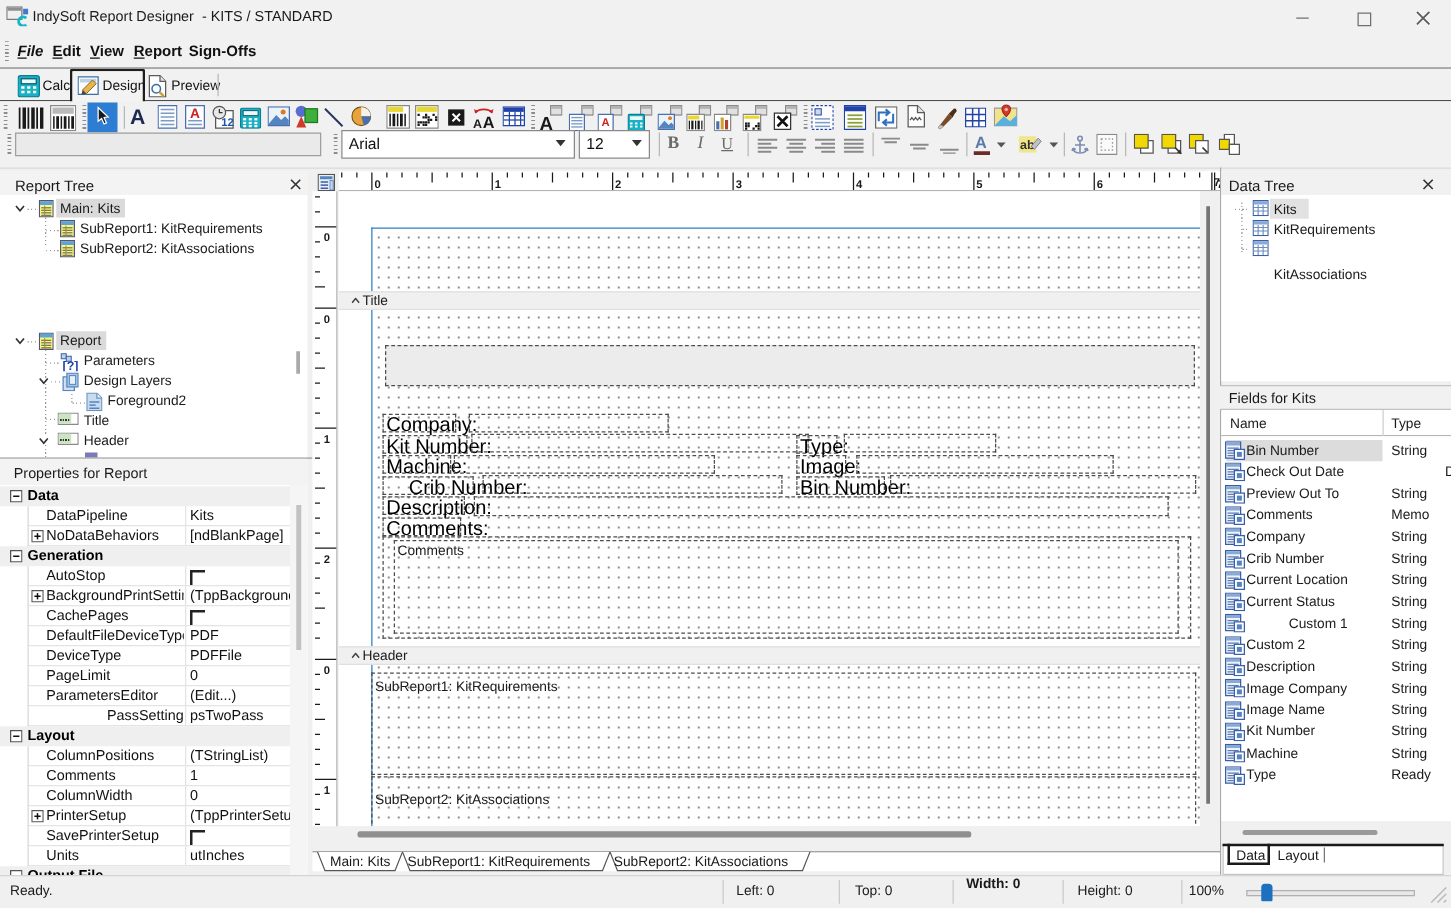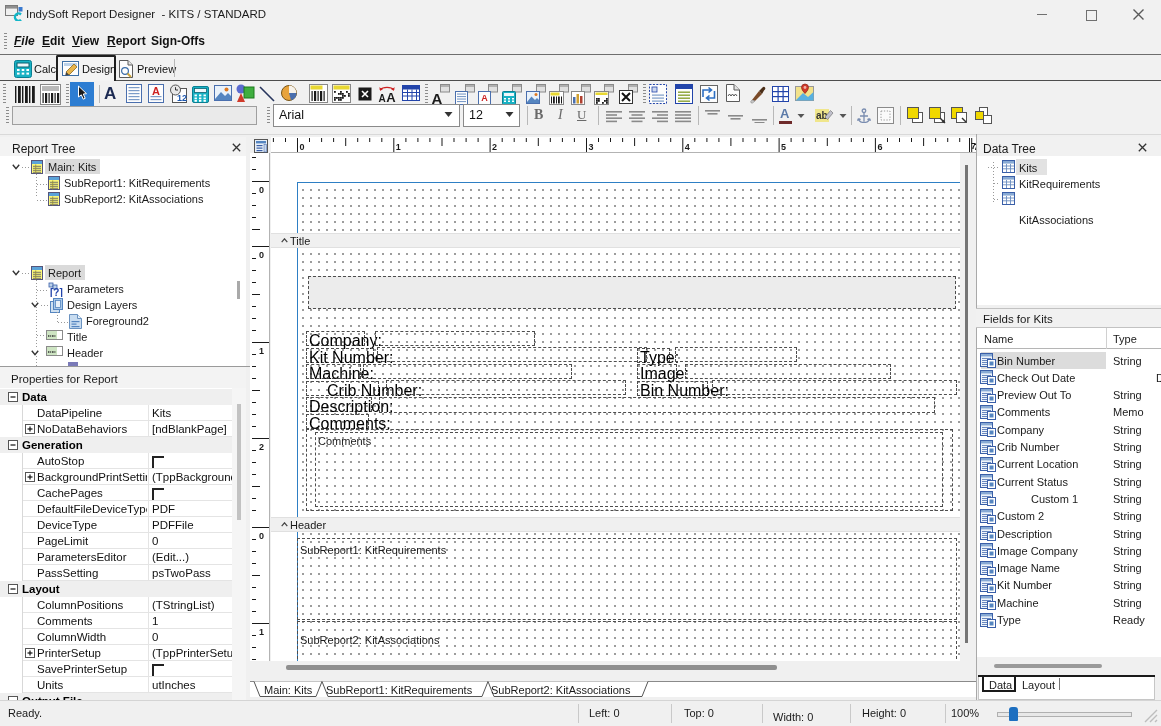--- a/index.html
+++ b/index.html
@@ -606,21 +606,21 @@
 <div class="ab" style="left:37px;top:147px;width:110px;overflow:hidden;font-size:11.5px;color:#111;white-space:nowrap;">PageLimit</div>
 <div class="ab" style="left:152px;top:147px;width:80px;overflow:hidden;font-size:11.5px;color:#111;white-space:nowrap;">0</div>
 <div class="ab" style="left:22px;top:161px;width:210px;height:16px;border-bottom:1px solid #e4e4e4;box-sizing:border-box;"></div>
 <div class="ab" style="left:22px;top:161px;width:1px;height:16px;background:#d8d8d8;"></div>
 <div class="ab" style="left:148px;top:161px;width:1px;height:16px;background:#e4e4e4;"></div>
 <div class="ab" style="left:37px;top:163px;width:110px;overflow:hidden;font-size:11.5px;color:#111;white-space:nowrap;">ParametersEditor</div>
 <div class="ab" style="left:152px;top:163px;width:80px;overflow:hidden;font-size:11.5px;color:#111;white-space:nowrap;">(Edit...)</div>
 <div class="ab" style="left:22px;top:177px;width:210px;height:16px;border-bottom:1px solid #e4e4e4;box-sizing:border-box;"></div>
 <div class="ab" style="left:22px;top:177px;width:1px;height:16px;background:#d8d8d8;"></div>
 <div class="ab" style="left:148px;top:177px;width:1px;height:16px;background:#e4e4e4;"></div>
-<div class="ab" style="left:37px;top:179px;width:110px;overflow:hidden;font-size:11.5px;color:#111;white-space:nowrap;">PassSetting</div>
+<div class="ab" style="left:37px;top:179px;width:110px;overflow:hidden;font-size:11.5px;color:#111;white-space:nowrap;text-align:right;">PassSetting</div>
 <div class="ab" style="left:152px;top:179px;width:80px;overflow:hidden;font-size:11.5px;color:#111;white-space:nowrap;">psTwoPass</div>
 <div class="ab" style="left:0;top:193px;width:246px;height:16px;background:#efefef;"></div>
 <svg class="ab" style="left:8px;top:196px;" width="10" height="10" viewBox="0 0 10 10">
         <rect x="0.5" y="0.5" width="9" height="9" fill="#fff" stroke="#555"></rect>
         <rect x="2.5" y="4.4" width="5" height="1.2" fill="#111"></rect>
       </svg>
 <div class="ab" style="left:22px;top:195px;font-weight:bold;font-size:11.5px;color:#000;white-space:nowrap;">Layout</div>
 <div class="ab" style="left:22px;top:209px;width:210px;height:16px;border-bottom:1px solid #e4e4e4;box-sizing:border-box;"></div>
 <div class="ab" style="left:22px;top:209px;width:1px;height:16px;background:#d8d8d8;"></div>
 <div class="ab" style="left:148px;top:209px;width:1px;height:16px;background:#e4e4e4;"></div>
@@ -1060,21 +1060,21 @@
 
 <div class="ab" id="statusbar" style="left:0;top:700px;width:1161px;height:26px;background:#f0f0f0;border-top:1px solid #d4d4d4;box-sizing:border-box;">
 <div class="ab t11" style="left:8px;top:6px;">Ready.</div>
 <div class="ab" style="left:578px;top:3px;width:1px;height:19px;background:#c9c9c9;"></div>
 <div class="ab" style="left:671px;top:3px;width:1px;height:19px;background:#c9c9c9;"></div>
 <div class="ab" style="left:762px;top:3px;width:1px;height:19px;background:#c9c9c9;"></div>
 <div class="ab" style="left:850px;top:3px;width:1px;height:19px;background:#c9c9c9;"></div>
 <div class="ab" style="left:945px;top:3px;width:1px;height:19px;background:#c9c9c9;"></div>
 <div class="ab t11" style="left:589px;top:6px;">Left: 0</div>
 <div class="ab t11" style="left:684px;top:6px;">Top: 0</div>
-<div class="ab t11" style="left:773px;top:10px;">Width: 0</div>
+<div class="ab t11" style="left:773px;top:0;font-weight:bold;">Width: 0</div>
 <div class="ab t11" style="left:862px;top:6px;">Height: 0</div>
 <div class="ab t11" style="left:951px;top:6px;">100%</div>
 <div class="ab" style="left:997px;top:11px;width:135px;height:5px;background:#e8e8e8;border:1px solid #b0b0b0;box-sizing:border-box;"></div>
 <div class="ab" style="left:1009px;top:6px;width:9px;height:14px;background:#1d6fc0;border-radius:3px 3px 1px 1px;"></div>
 <svg class="ab" style="left:1144px;top:8px;" width="14" height="14" viewBox="0 0 14 14">
       <path d="M13 1 L1 13 M13 6 L6 13 M13 11 L11 13" stroke="#bdbdbd" stroke-width="1.4"></path>
     </svg>
 </div>
 
 </body></html>

